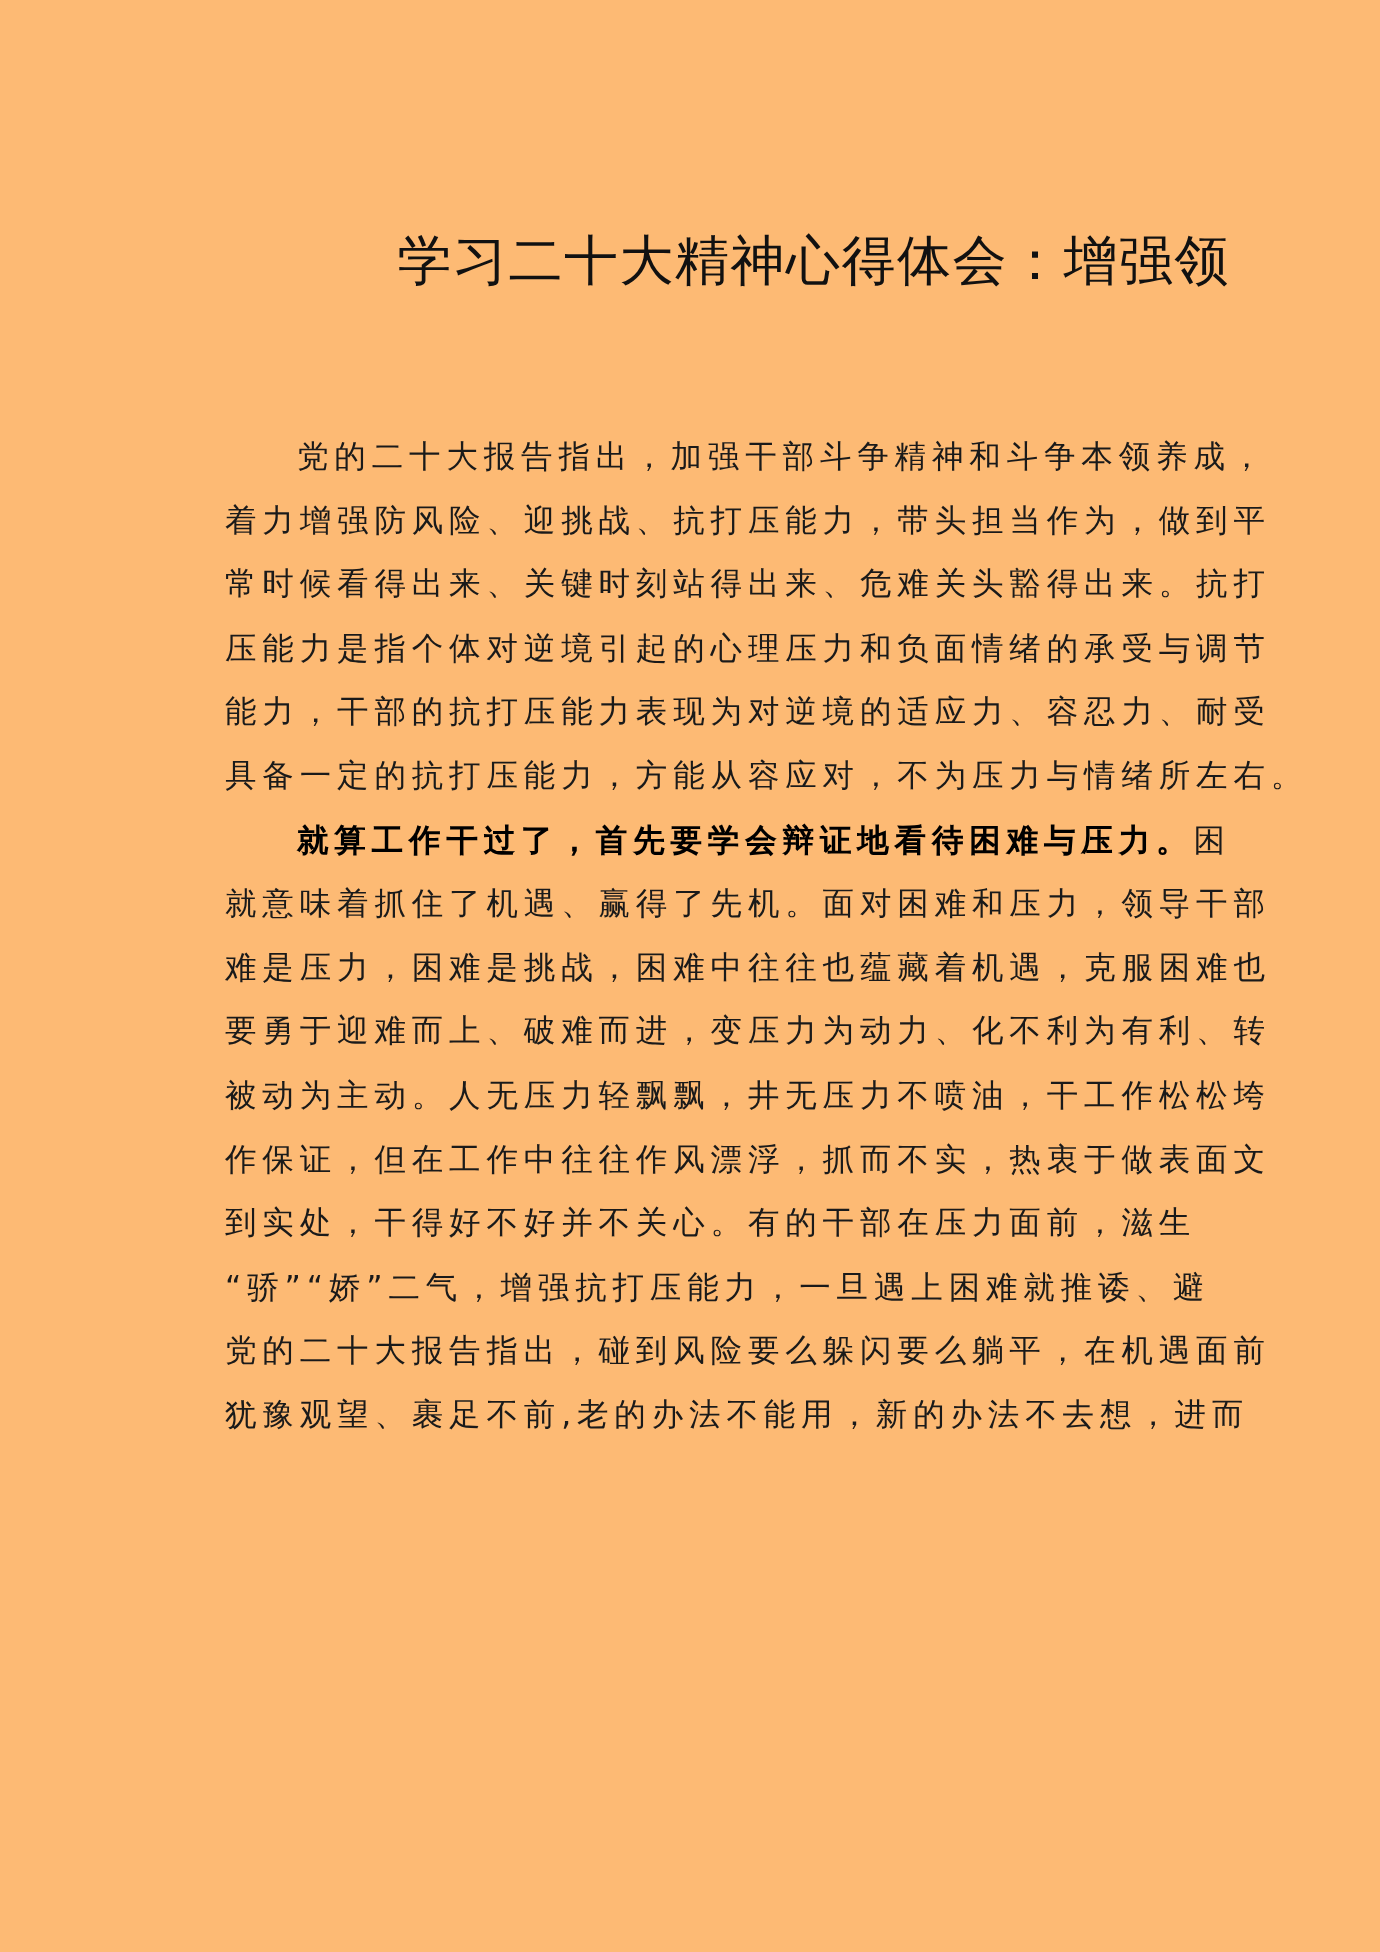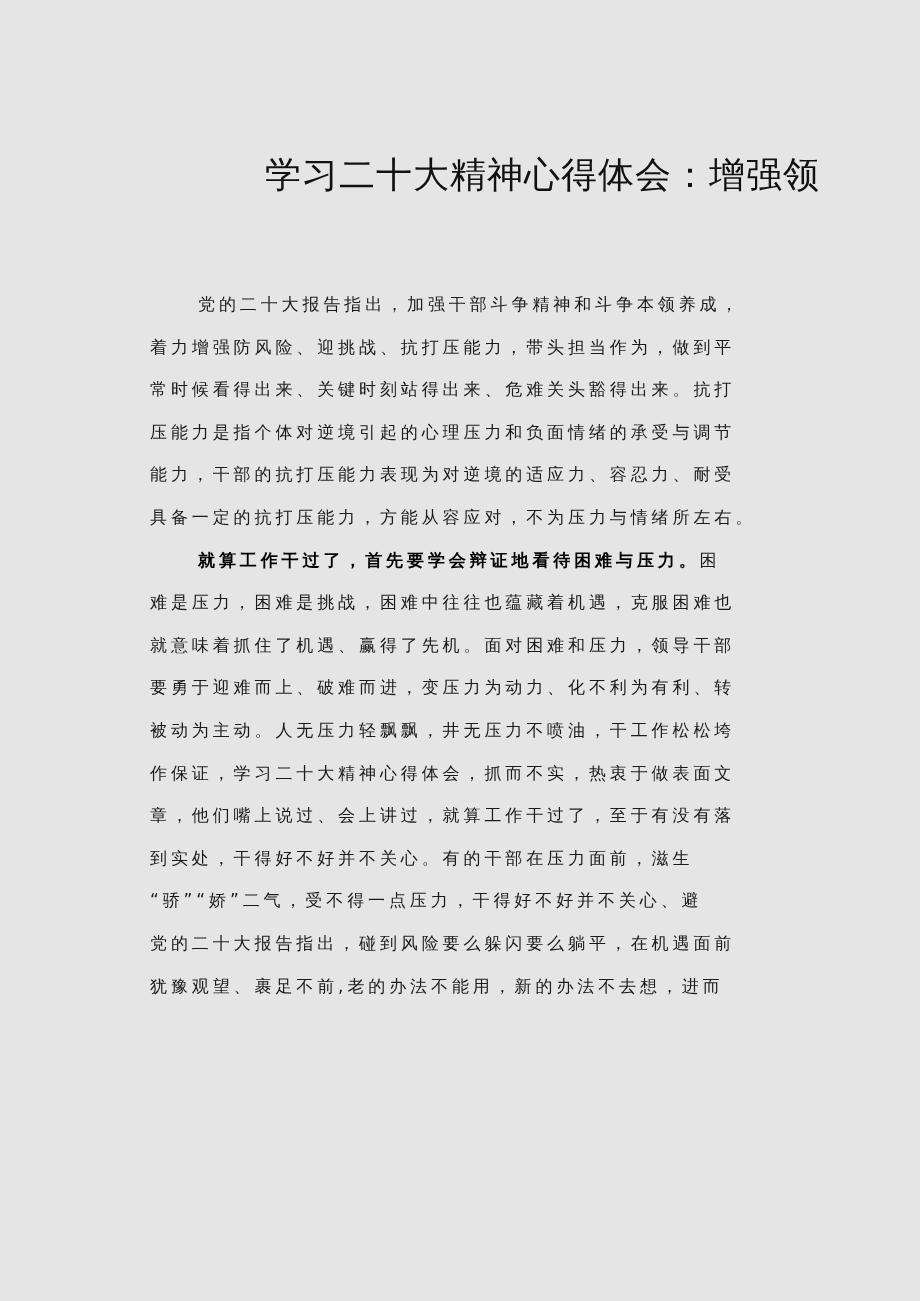--- a/index.html
+++ b/index.html
@@ -12,21 +12,21 @@
       height: 1301px;
       position: relative;
       overflow: hidden;
       font-family: "DejaVu Serif", "Liberation Serif", serif;
       color: #1a1a1a;
     }
     .page {
       position: absolute;
       left: 0; top: 0;
       width: 920px; height: 1301px;
-      background: #e5e5e5;
+      background: #fdba74;
     }
     .title {
       position: absolute;
       left: 265px;
       top: 152px;
       width: 560px;
       font-family: "DejaVu Sans", "Liberation Sans", sans-serif;
       font-size: 36px;
       line-height: 46px;
       letter-spacing: 1px;
@@ -39,21 +39,21 @@
       position: absolute;
       left: 150px;
       top: 283px;
       width: 680px;
     }
     .line-row {
       display: block;
       height: 42.6px;
       line-height: 42.6px;
       font-family: "DejaVu Sans", "Liberation Sans", sans-serif;
-      font-size: 17px;
+      font-size: 21px;
       letter-spacing: 3.9px;
       white-space: nowrap;
       color: #1a1a1a;
     }
     .indent { padding-left: 48px; }
     .bold { font-weight: bold; color: #000; }
   </style>
 </head>
 <body>
 
@@ -68,26 +68,25 @@
       <span class="line-row indent">党的二十大报告指出，加强干部斗争精神和斗争本领养成，</span>
       <span class="line-row">着力增强防风险、迎挑战、抗打压能力，带头担当作为，做到平</span>
       <span class="line-row">常时候看得出来、关键时刻站得出来、危难关头豁得出来。抗打</span>
       <span class="line-row">压能力是指个体对逆境引起的心理压力和负面情绪的承受与调节</span>
       <span class="line-row">能力，干部的抗打压能力表现为对逆境的适应力、容忍力、耐受</span>
       <span class="line-row">具备一定的抗打压能力，方能从容应对，不为压力与情绪所左右。</span>
     </div>
 
     <div>
       <span class="line-row indent"><span class="bold">就算工作干过了，首先要学会辩证地看待困难与压力。</span><span>困</span></span>
+      <span class="line-row">就意味着抓住了机遇、赢得了先机。面对困难和压力，领导干部</span>
       <span class="line-row">难是压力，困难是挑战，困难中往往也蕴藏着机遇，克服困难也</span>
-      <span class="line-row">就意味着抓住了机遇、赢得了先机。面对困难和压力，领导干部</span>
       <span class="line-row">要勇于迎难而上、破难而进，变压力为动力、化不利为有利、转</span>
       <span class="line-row">被动为主动。人无压力轻飘飘，井无压力不喷油，干工作松松垮</span>
-      <span class="line-row">作保证，学习二十大精神心得体会，抓而不实，热衷于做表面文</span>
-      <span class="line-row">章，他们嘴上说过、会上讲过，就算工作干过了，至于有没有落</span>
+      <span class="line-row">作保证，但在工作中往往作风漂浮，抓而不实，热衷于做表面文</span>
       <span class="line-row">到实处，干得好不好并不关心。有的干部在压力面前，滋生</span>
-      <span class="line-row">“骄”“娇”二气，受不得一点压力，干得好不好并不关心、避</span>
+      <span class="line-row">“骄”“娇”二气，增强抗打压能力，一旦遇上困难就推诿、避</span>
       <span class="line-row">党的二十大报告指出，碰到风险要么躲闪要么躺平，在机遇面前</span>
       <span class="line-row">犹豫观望、裹足不前,老的办法不能用，新的办法不去想，进而</span>
     </div>
   </div>
 
 </div>
 
 </body></html>

